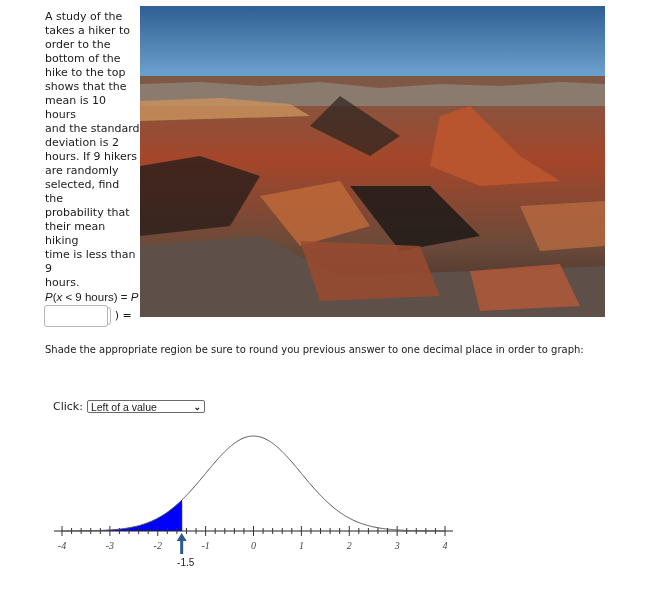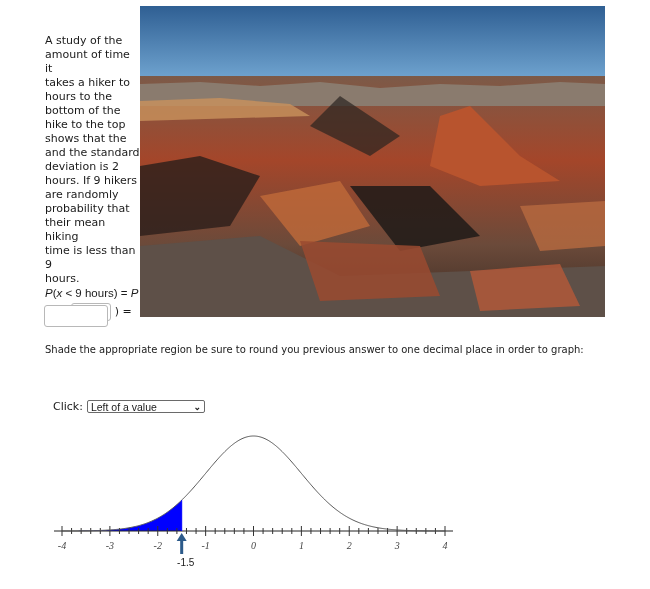--- a/index.html
+++ b/index.html
@@ -2,21 +2,21 @@
 <html><head>
   <meta charset="utf-8">
   <style>
     html, body { margin: 0; padding: 0; background: #ffffff; }
     body {
       width: 650px; height: 589px; position: relative; overflow: hidden;
       font-family: "DejaVu Sans", sans-serif; color: #1a1a1a;
     }
     .question {
       position: absolute; left: 45px; top: 10px; width: 95px;
-      font-size: 11px; line-height: 14px; color: #1a1a1a; margin-top: 24px;
+      font-size: 11px; line-height: 14px; color: #1a1a1a;
     }
     .question .math { font-family: "Liberation Sans", sans-serif; font-size: 11.5px; }
     .question .math i { font-style: italic; }
     .photo {
       position: absolute; left: 140px; top: 6px; width: 465px; height: 311px;
       overflow: hidden; background: #3c6a9a;
     }
     .photo svg { display: block; }
     .inline-input {
       display: inline-block; width: 40px; height: 18px;
@@ -45,30 +45,31 @@
     .graph { position: absolute; left: 0; top: 420px; }
     .graph text.tick { font-family: "Liberation Serif", serif; font-style: italic; font-size: 10px; fill: #444; }
     .graph text.arrow-label { font-family: "Liberation Sans", sans-serif; font-size: 10px; fill: #1a1a1a; }
   </style>
 </head>
 <body>
 
 <div class="question">
   <div id="q-lines">
       <div>A study of the</div>
-      <div>amount of time it</div>
       <div>takes a hiker to</div>
-      <div>hours to the</div>
+      <div>order to the</div>
       <div>bottom of the</div>
       <div>hike to the top</div>
       <div>shows that the</div>
+      <div>mean is 10 hours</div>
       <div>and the standard</div>
       <div>deviation is 2</div>
       <div>hours. If 9 hikers</div>
       <div>are randomly</div>
+      <div>selected, find the</div>
       <div>probability that</div>
       <div>their mean hiking</div>
       <div>time is less than 9</div>
       <div>hours.</div>
     </div>
   <div class="math">
     <i>P</i><span>(</span><i>x</i><span> &lt; 9 hours) = </span><i>P</i>
   </div>
   <div class="row-z">
     <span>(z &lt;</span>

